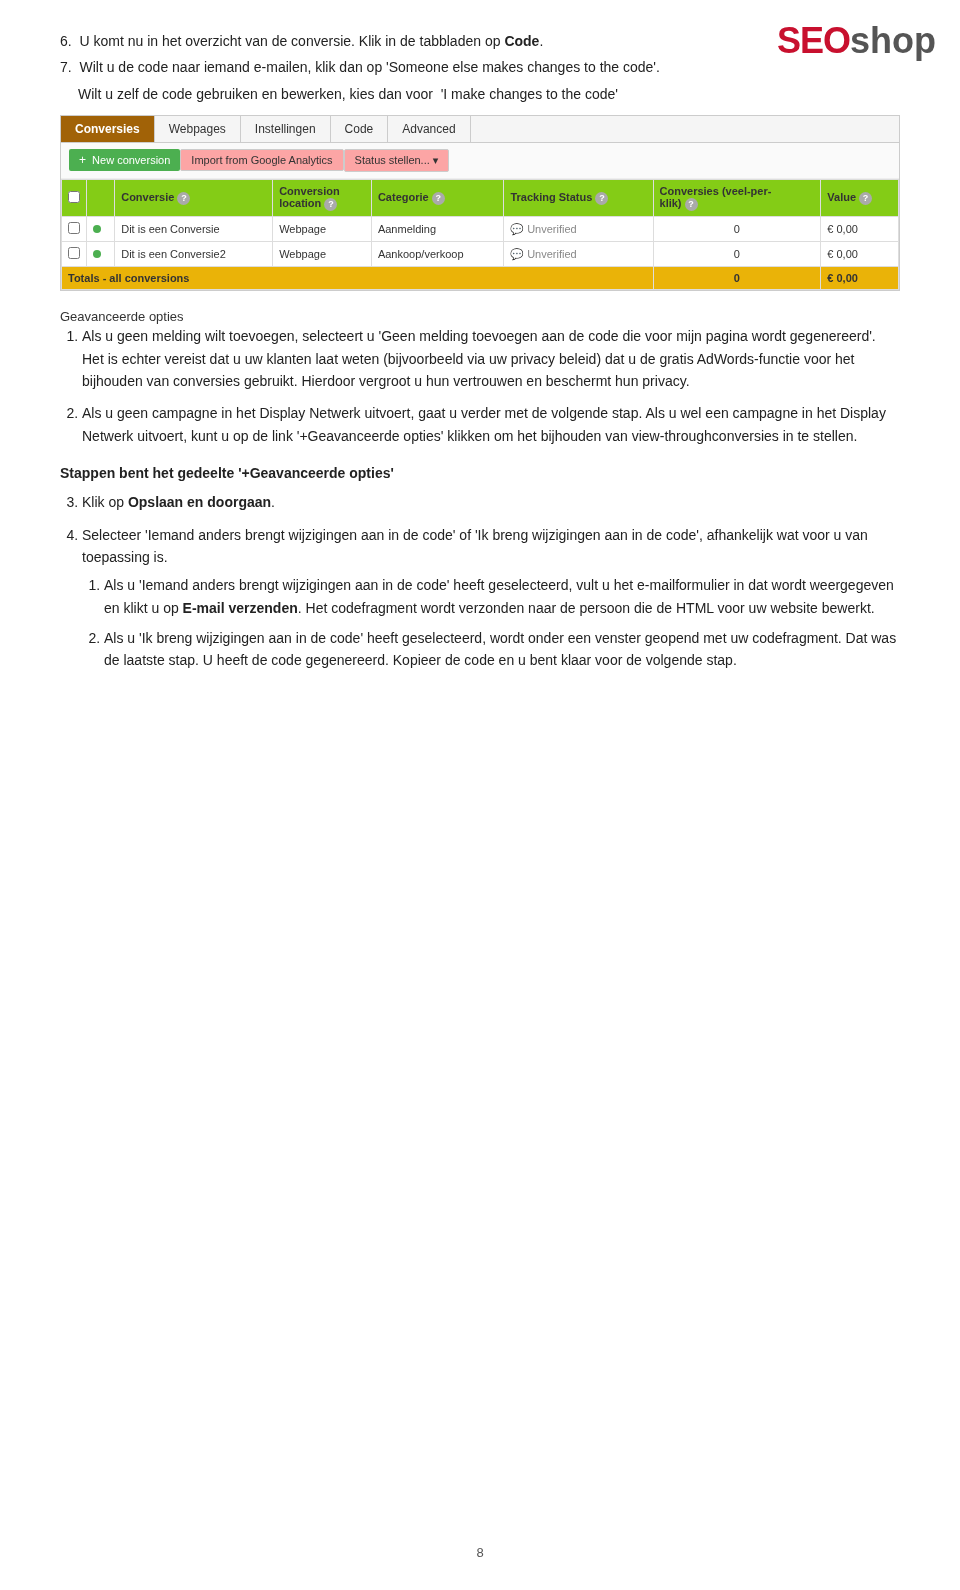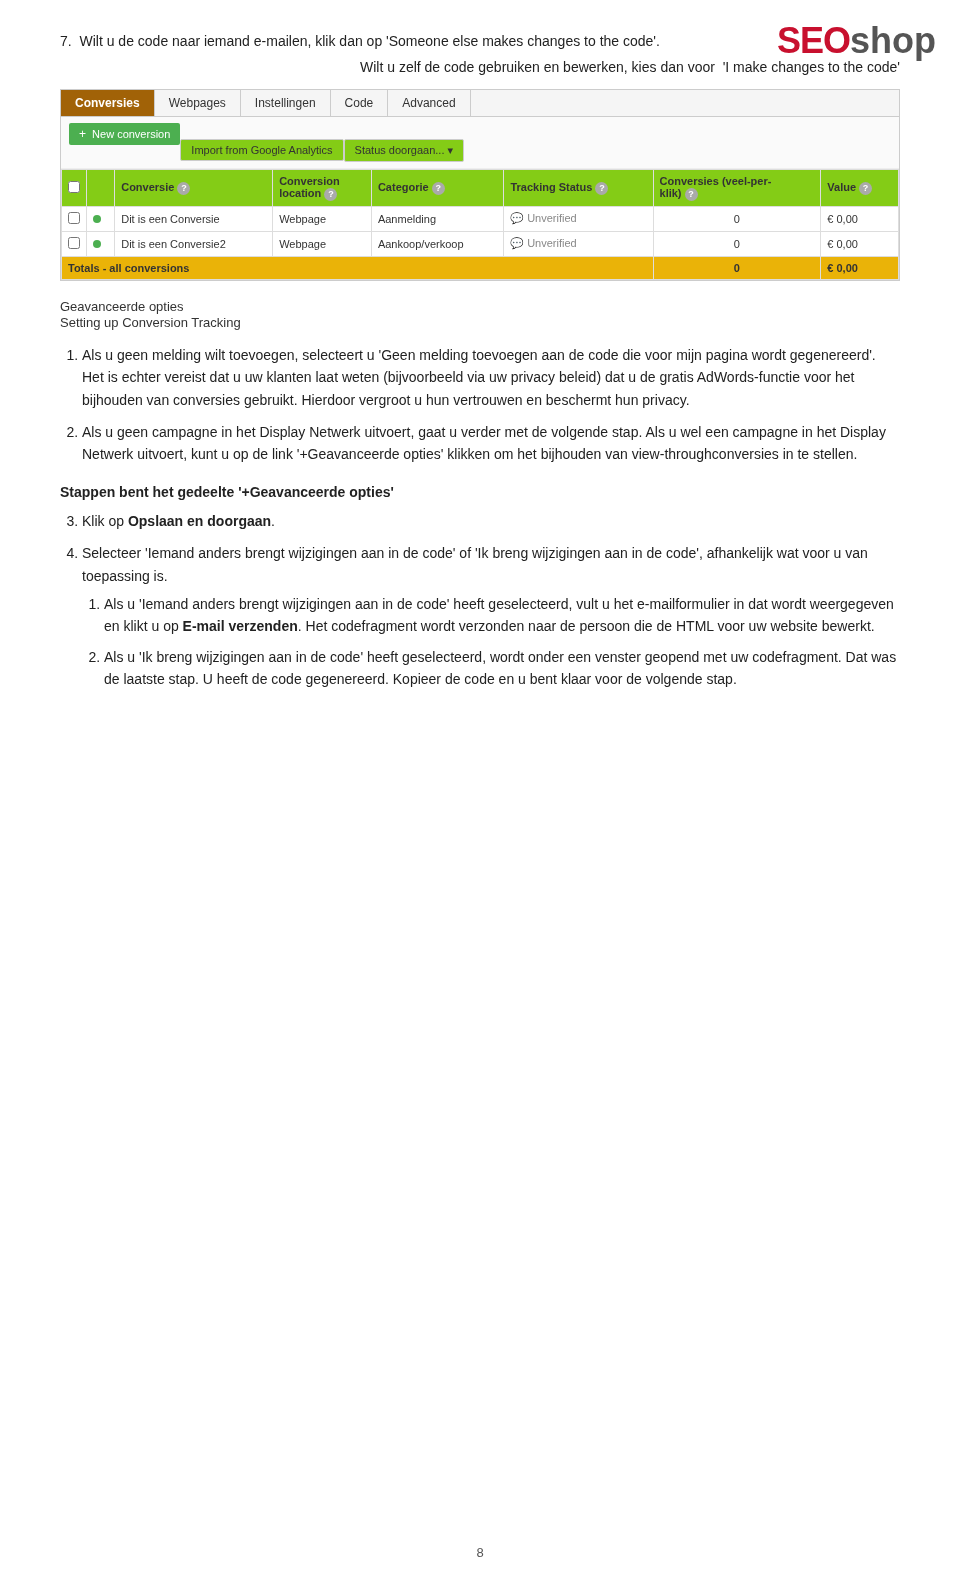--- a/index.html
+++ b/index.html
@@ -68,28 +68,27 @@
     .btn-green {
       background: #4caf50;
       color: #fff;
       border: none;
       padding: 4px 10px;
       font-size: 11px;
       border-radius: 2px;
       cursor: pointer;
     }
     .btn-gray {
-      background: #84cc16;
+      background: #fca5a5;
       color: #333;
       border: 1px solid #ccc;
       padding: 4px 10px;
       font-size: 11px;
       border-radius: 2px;
       cursor: pointer;
-      margin-top: 16px;
     }
     .plus-icon {
       font-size: 12px;
       margin-right: 3px;
     }
     
     .conv-table {
       width: 100%;
       border-collapse: collapse;
       font-size: 11px;
@@ -170,37 +169,38 @@
   </style>
 </head>
 <body>
 
 <div class="page-container">
 
   <div class="logo-area">
     <span class="logo-seo">SEO</span><span class="logo-shop">shop</span>
   </div>
 
+  <p style="margin-bottom:4px; line-height:1.6;">6.&nbsp; U komt nu in het overzicht van de conversie. Klik in de tabbladen op <strong>Code</strong>.</p>
   <p style="margin-bottom:4px; line-height:1.6;">7.&nbsp; Wilt u de code naar iemand e-mailen, klik dan op 'Someone else makes changes to the code'.</p>
-  <p style="margin-bottom:8px; line-height:1.6; margin-left:18px;text-align:right;">Wilt u zelf de code gebruiken en bewerken, kies dan voor &nbsp;'I make changes to the code'</p>
+  <p style="margin-bottom:8px; line-height:1.6; margin-left:18px;">Wilt u zelf de code gebruiken en bewerken, kies dan voor &nbsp;'I make changes to the code'</p>
 
   <div class="screenshot-box">
 
     <div class="tabs-bar">
       <div class="tab active">Conversies</div>
       <div class="tab">Webpages</div>
       <div class="tab">Instellingen</div>
       <div class="tab">Code</div>
       <div class="tab">Advanced</div>
     </div>
 
     <div class="action-bar">
       <button class="btn-green"><span class="plus-icon">+</span> New conversion</button>
       <button class="btn-gray">Import from Google Analytics</button>
-      <button class="btn-gray">Status doorgaan... ▾</button>
+      <button class="btn-gray">Status stellen... ▾</button>
     </div>
 
     <table class="conv-table">
       <thead>
         <tr>
           <th class="checkbox-cell"><input type="checkbox" style=""></th>
           <th></th>
           <th>Conversie <span class="help-icon">?</span></th>
           <th>Conversion<br>location <span class="help-icon">?</span></th>
           <th>Categorie <span class="help-icon">?</span></th>
@@ -233,21 +233,20 @@
         <tr class="totals-row">
           <td colspan="6">Totals - all conversions</td>
           <td style="text-align:center;">0</td>
           <td>€ 0,00</td>
         </tr>
       </tbody>
     </table>
   </div>
 
   <p style="font-size:13px; color:#333; margin-bottom:1px;">Geavanceerde opties</p>
-  <p style="font-size:13px; color:#333; margin-bottom:14px;">Setting up Conversion Tracking</p>
 
   <ol class="main-list">
     <li>
       Als u geen melding wilt toevoegen, selecteert u 'Geen melding toevoegen aan de code die voor mijn pagina wordt gegenereerd'. Het is echter vereist dat u uw klanten laat weten (bijvoorbeeld via uw privacy beleid) dat u de gratis AdWords-functie voor het bijhouden van conversies gebruikt. Hierdoor vergroot u hun vertrouwen en beschermt hun privacy.
     </li>
     <li>
       Als u geen campagne in het Display Netwerk uitvoert, gaat u verder met de volgende stap. Als u wel een campagne in het Display Netwerk uitvoert, kunt u op de link '+Geavanceerde opties' klikken om het bijhouden van view-throughconversies in te stellen.
     </li>
   </ol>
 

